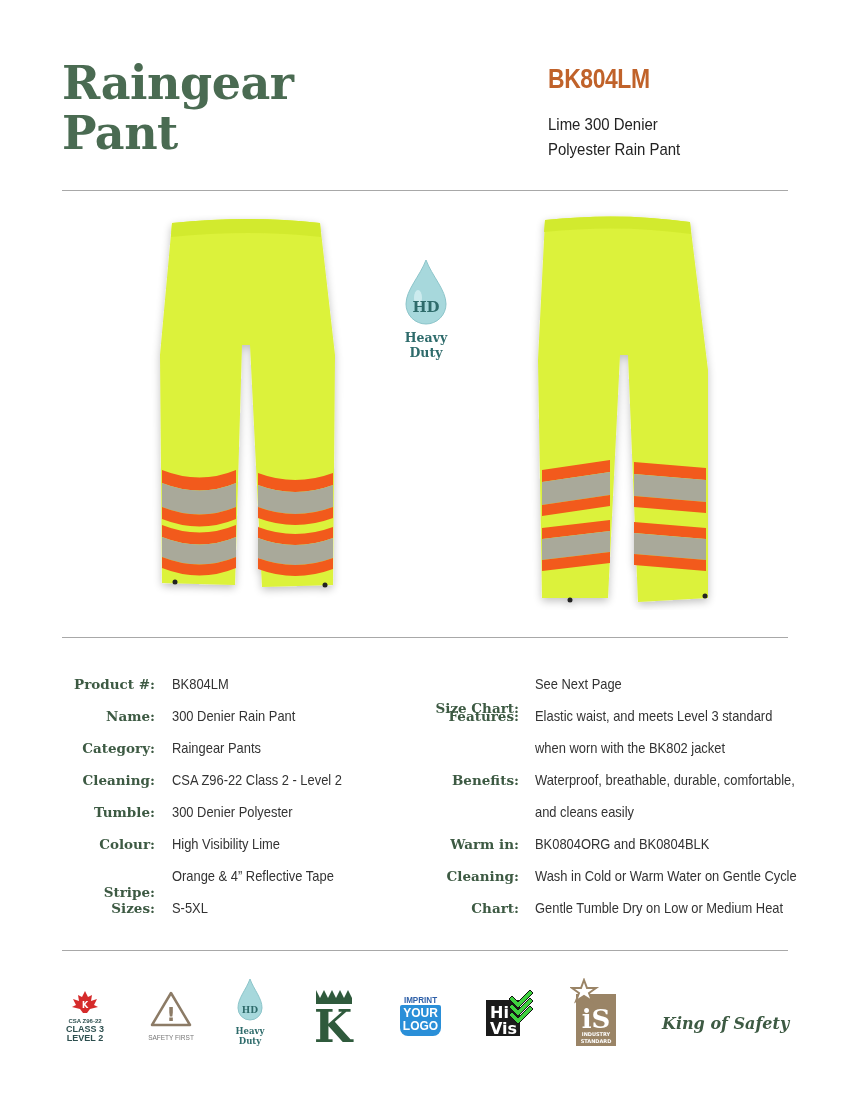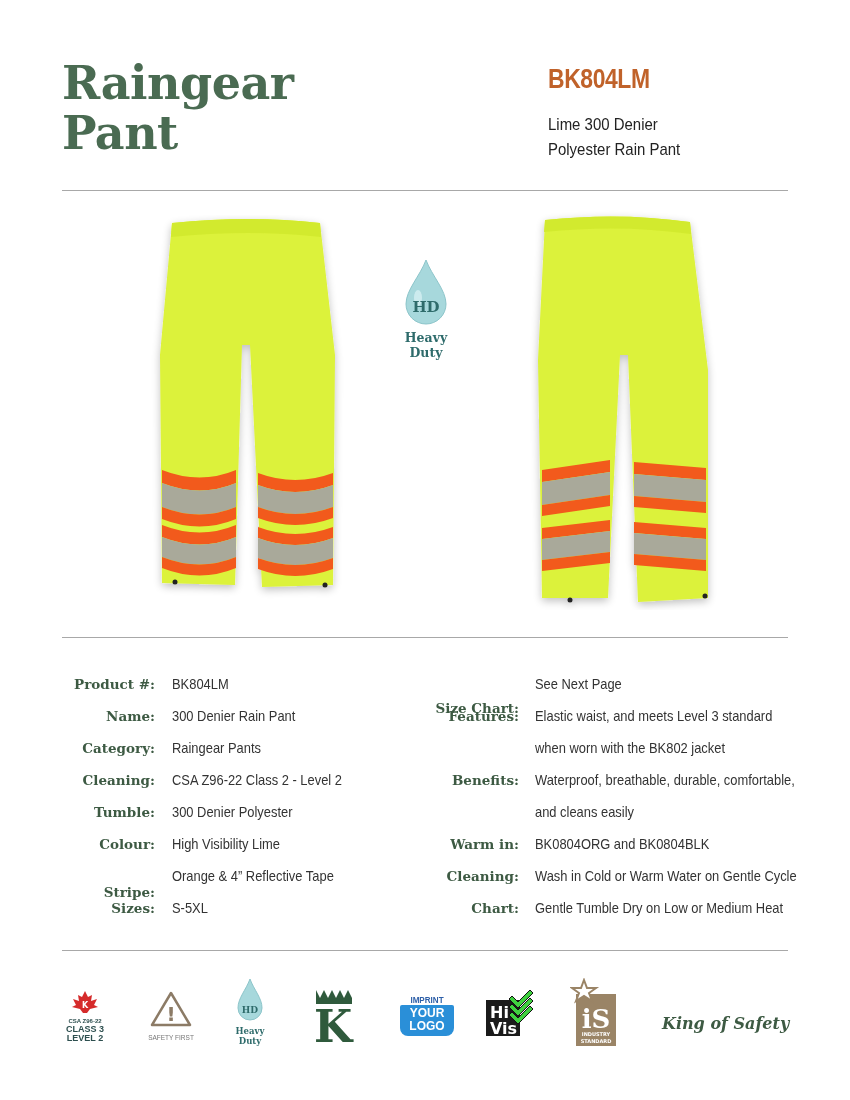--- a/index.html
+++ b/index.html
@@ -205,21 +205,21 @@
   </div>
 </div>
 
 <div class="logo" style="left:312px; top:986px;">
   <svg width="44" height="58" viewBox="0 0 44 58">
     <path d="M4 4 L8 12 L12 4 L16 12 L20 4 L24 12 L28 4 L32 12 L36 4 L40 12 L40 18 L4 18 Z" fill="#2f5a3c"></path>
     <text x="21" y="56" text-anchor="middle" font-family="DejaVu Serif, serif" font-weight="bold" font-size="44" fill="#2f5a3c">K</text>
   </svg>
 </div>
 
-<div class="logo" style="left:400px; top:994px; width:54px; text-align:center;">
+<div class="logo" style="left:400px; top:994px; width:41px; text-align:center;">
   <div style="font-family:'Liberation Sans', sans-serif; font-weight:bold; font-size:9.5px; color:#2d5fa8; transform:scaleX(0.85); line-height:11px;">IMPRINT</div>
   <div style="background:#2a8fd8; border-radius:2px 2px 8px 8px; color:#fff; font-weight:bold; font-size:12px; line-height:13px; padding:2px 0 3px 0;">
     <div>YOUR</div>
     <div>LOGO</div>
   </div>
 </div>
 
 <div class="logo" style="left:484px; top:988px;">
   <svg width="50" height="52" viewBox="0 0 50 52">
     <rect x="2" y="12" width="34" height="36" fill="#1a1a1a"></rect>

